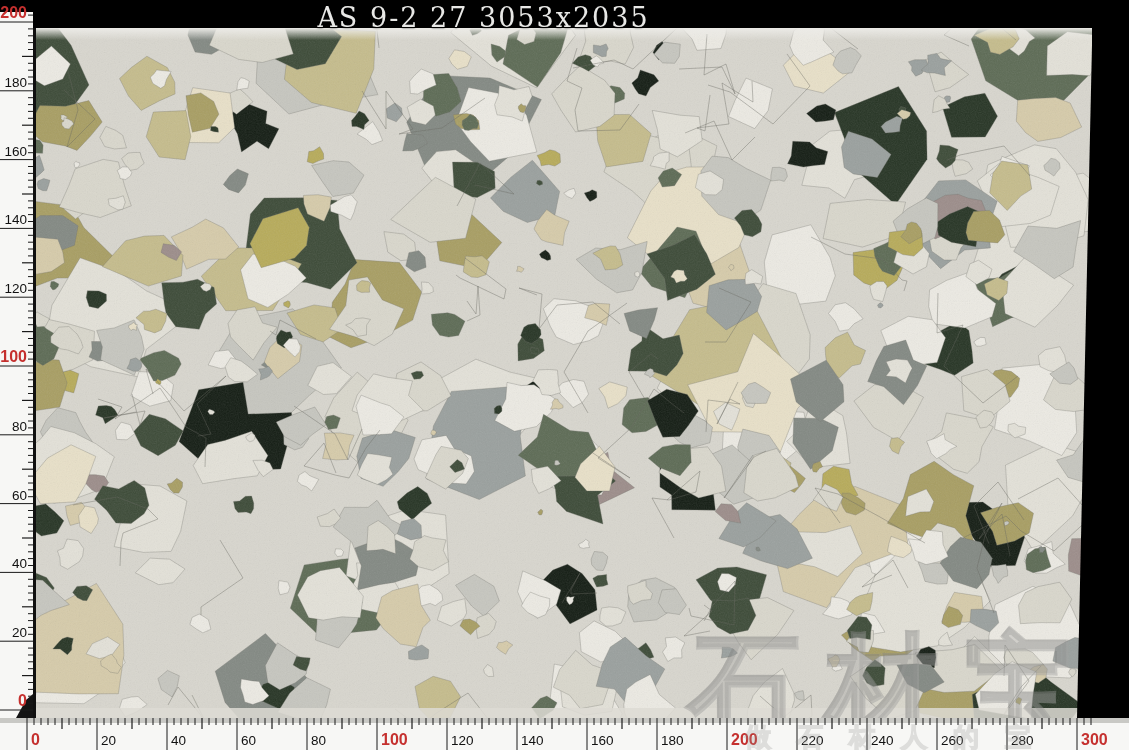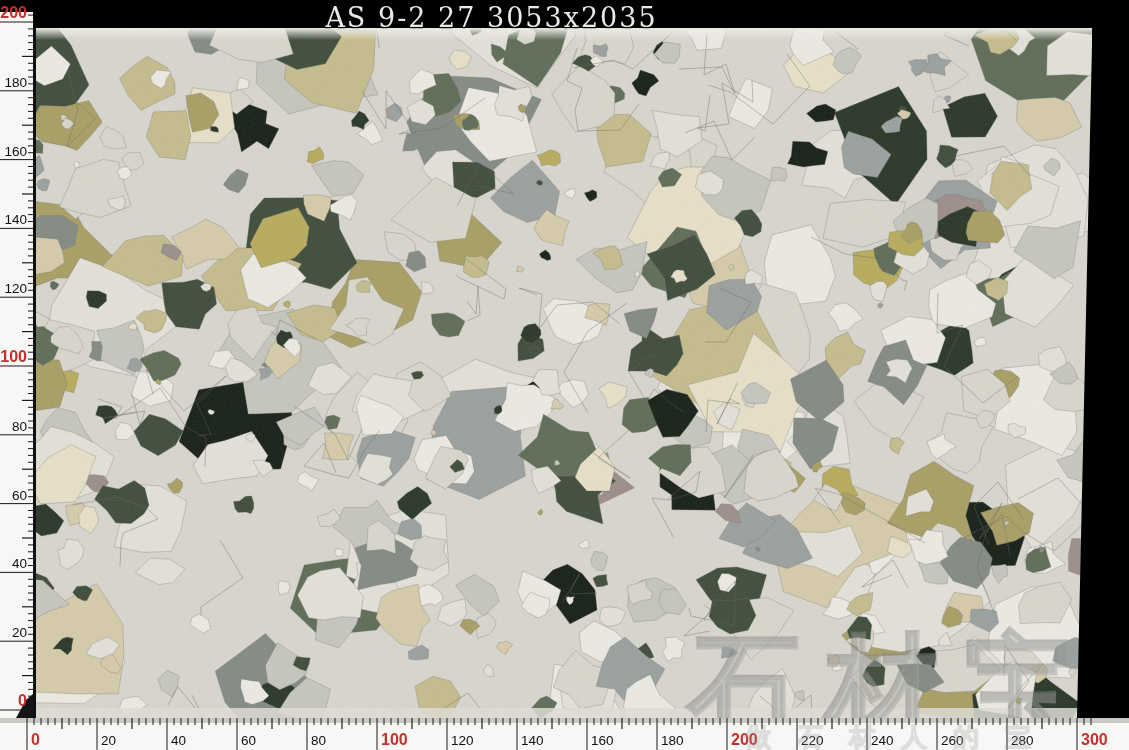--- a/index.html
+++ b/index.html
@@ -1,21 +1,21 @@
 <!DOCTYPE html>
 <html><head>
 <meta charset="utf-8">
 <style>
   html,body{margin:0;padding:0;background:#000;}
   .stage{
     position:relative;width:1129px;height:750px;overflow:hidden;
     background:#000;font-family:"Liberation Sans",sans-serif;
   }
   .title{
-    position:absolute;top:0;left:12px;width:959px;height:36px;
+    position:absolute;top:0;left:4px;width:959px;height:36px;
     text-align:center;line-height:36px;z-index:6;
     font-family:"DejaVu Serif","Liberation Serif",serif;
     font-size:27px;letter-spacing:2px;color:#e8e8e6;
     text-shadow:0 1px 2px rgba(0,0,0,.8);
   }
   .slab{position:absolute;left:33px;top:28px;width:1059px;height:690px;z-index:1;}
   .slab svg{display:block;}
   .right-mask{
     position:absolute;left:1077px;top:0;width:52px;height:718px;z-index:3;
     background:#000;

